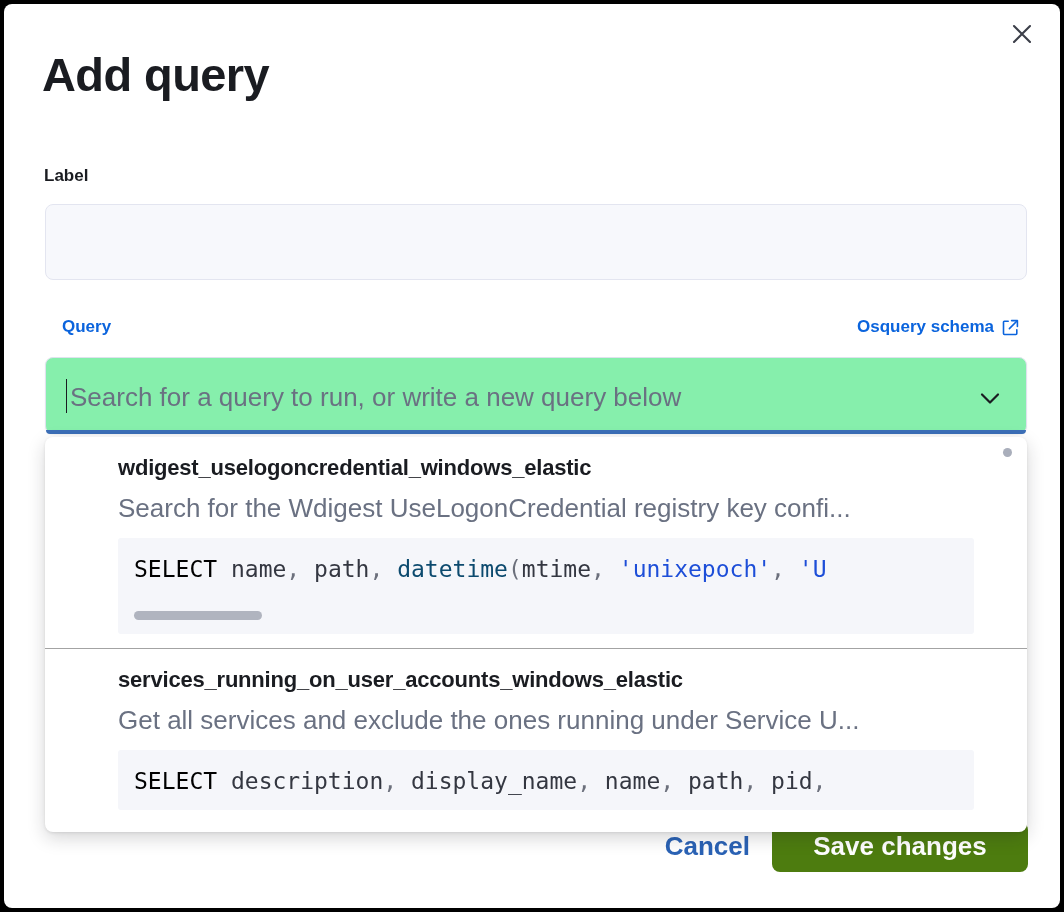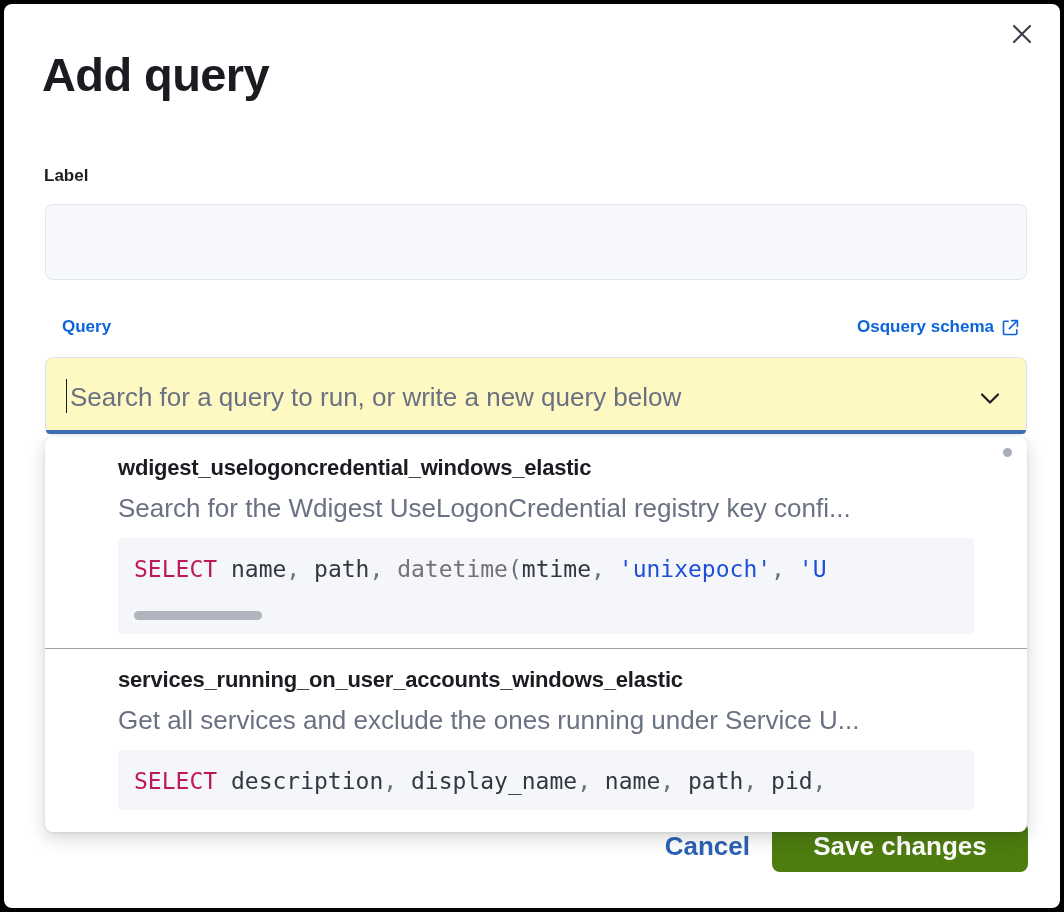--- a/index.html
+++ b/index.html
@@ -114,21 +114,21 @@
   }
   .schema-link svg { display: block; margin-top: 1px; }
 
   
   .combo {
     position: absolute;
     left: 41px;
     top: 353px;
     width: 982px;
     height: 77px;
-    background: #fef9c3;
+    background: #86efac;
     border: 1px solid #dfe2ee;
     border-radius: 8px;
     box-shadow: 0 1px 2px rgba(26,28,33,0.06);
   }
   .combo::after {
     content: "";
     position: absolute;
     left: 0; right: 0; bottom: -1px;
     height: 4px;
     background: #3c6fb8;
@@ -256,22 +256,22 @@
   }
   .code-block.no-scroll { height: 60px; padding-bottom: 16px; }
 
   .code-line {
     font-family: "DejaVu Sans Mono", "Liberation Mono", monospace;
     font-size: 23px;
     line-height: 30px;
     white-space: pre;
     color: #343741;
   }
-  .tok-kw  { color: #be185d; }
-  .tok-fn  { color: #737373; }
+  .tok-kw  { color: #000000; }
+  .tok-fn  { color: #0c4a6e; }
   .tok-str { color: #1d4ed8; }
   .tok-pun { color: #6c707c; }
 
   .code-scrollbar {
     position: absolute;
     left: 16px;
     bottom: 14px;
     width: 128px;
     height: 9px;
     border-radius: 5px;

